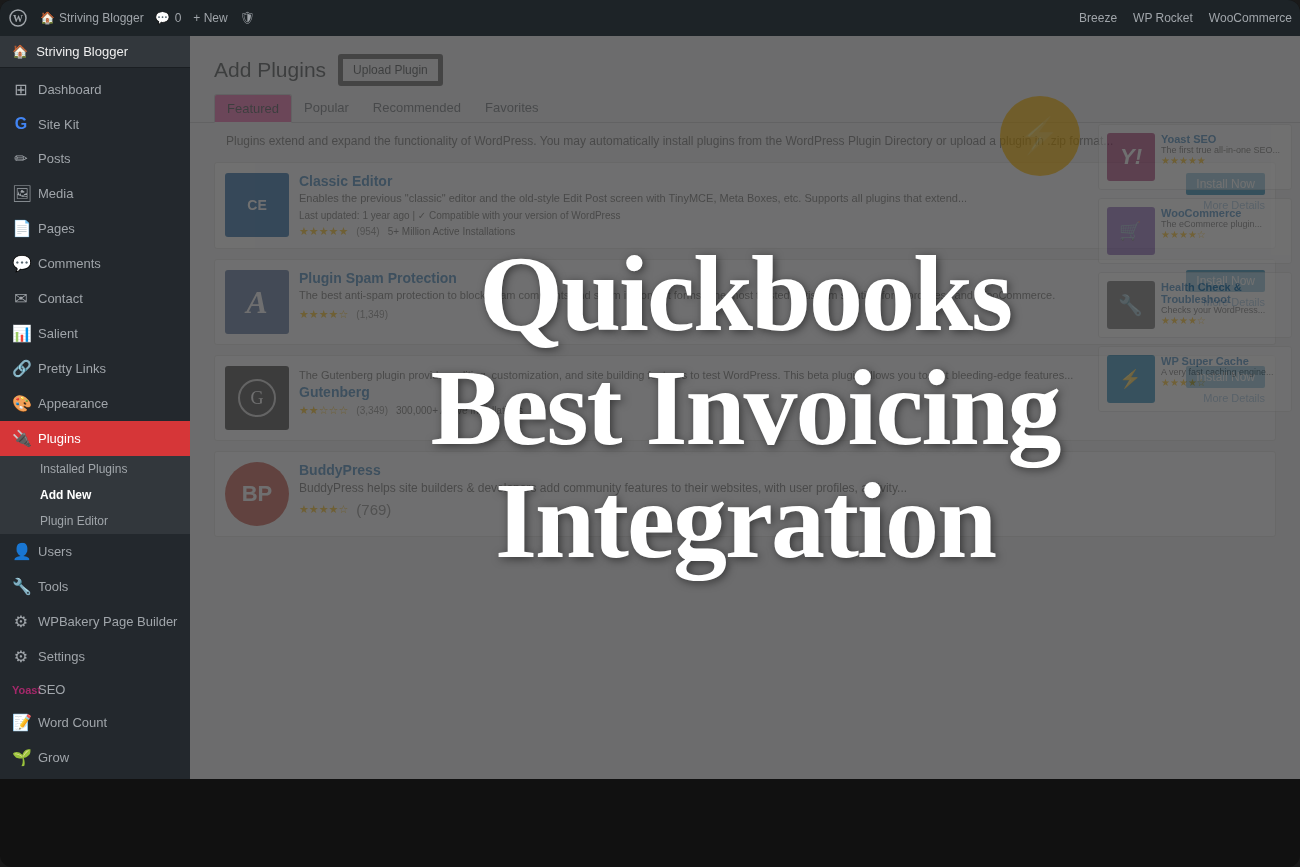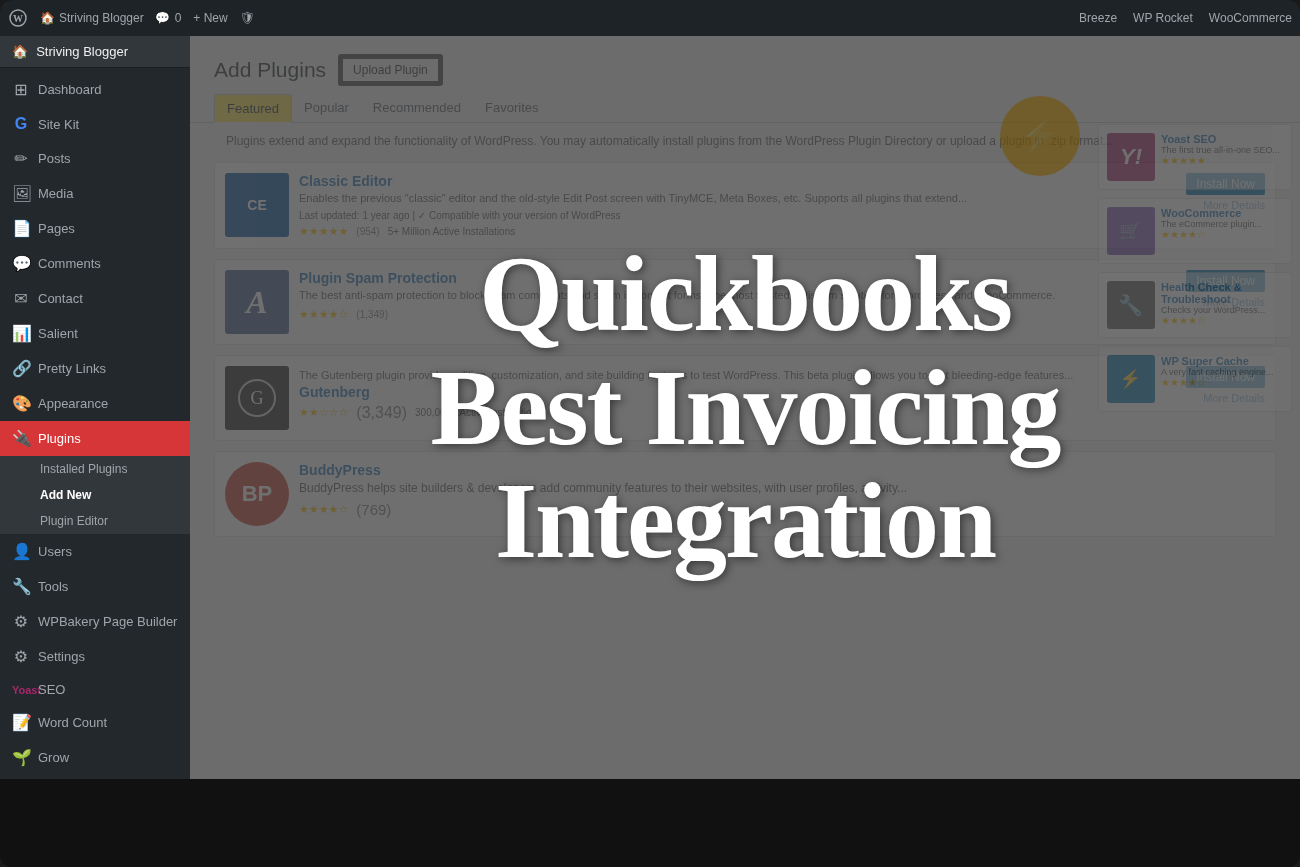--- a/index.html
+++ b/index.html
@@ -327,21 +327,21 @@
     <div class="main-content" style="position:relative;">
 
       <div style="position:absolute;top:0;left:0;right:0;bottom:0;background:#f0f0f1;opacity:0.5;z-index:1;">
 
         <div style="padding:18px 24px 8px;display:flex;align-items:center;gap:12px;">
           <span style="font-size:21px;font-weight:400;color:#1d2327;font-family:sans-serif;">Add Plugins</span>
           <button style="background:#f0f0f1;border:5px solid #404040;color:#1d2327;padding:4px 10px;font-size:12px;border-radius:3px;cursor:pointer;">Upload Plugin</button>
         </div>
 
         <div style="display:flex;padding:0 24px;border-bottom:1px solid #c3c4c7;margin-bottom:10px;">
-          <div style="padding:6px 12px;font-size:13px;color:#1d2327;border:1px solid #c3c4c7;border-bottom:1px solid #f0f0f1;margin-bottom:-1px;background:#fde047;border-radius:3px 3px 0 0;">Featured</div>
+          <div style="padding:6px 12px;font-size:13px;color:#1d2327;border:1px solid #c3c4c7;border-bottom:1px solid #f0f0f1;margin-bottom:-1px;background:#ec4899;border-radius:3px 3px 0 0;">Featured</div>
           <div style="padding:6px 12px;font-size:13px;color:#50575e;cursor:pointer;">Popular</div>
           <div style="padding:6px 12px;font-size:13px;color:#50575e;cursor:pointer;">Recommended</div>
           <div style="padding:6px 12px;font-size:13px;color:#50575e;cursor:pointer;">Favorites</div>
         </div>
 
         <div style="padding:0 36px;font-size:12px;color:#555;margin-bottom:12px;line-height:1.4;">
           Plugins extend and expand the functionality of WordPress. You may automatically install plugins from the WordPress Plugin Directory or upload a plugin in .zip format...
         </div>
 
         <div style="padding:0 24px;display:grid;gap:10px;">
@@ -385,21 +385,21 @@
               <svg width="40" height="40" viewBox="0 0 40 40">
                   <circle cx="20" cy="20" r="18" stroke="#ccc" stroke-width="2" fill="none"></circle>
                   <text x="20" y="26" text-anchor="middle" font-size="18" fill="#fff" font-family="Georgia,serif" font-weight="400">G</text>
                 </svg>
             </div>
             <div style="flex:1;">
               <div style="font-size:11px;color:#555;margin-top:2px;line-height:1.4;">The Gutenberg plugin provides editing, customization, and site building features to test WordPress. This beta plugin allows you to test bleeding-edge features...</div>
               <div style="font-size:14px;font-weight:600;color:#2271b1;">Gutenberg</div>
               <div style="margin-top:4px;display:flex;align-items:center;gap:8px;">
                 <span style="color:#ffb900;font-size:11px;">★★☆☆☆</span>
-                <span style="font-size:16px;color:#777;">(3,349)</span>
+                <span style="font-size:10px;color:#777;">(3,349)</span>
                 <span style="font-size:10px;color:#555;">300,000+ Active Installations</span>
               </div>
             </div>
             <div style="display:flex;flex-direction:column;align-items:flex-end;gap:4px;">
               <button style="background:#0073aa;color:#fff;border:none;padding:4px 10px;font-size:12px;cursor:pointer;border-radius:2px;">Install Now</button>
               <span style="color:#2271b1;font-size:11px;cursor:pointer;">More Details</span>
             </div>
           </div>
 
           <div style="background:#fff;border:1px solid #ddd;border-radius:3px;padding:10px;display:flex;gap:10px;align-items:flex-start;">

